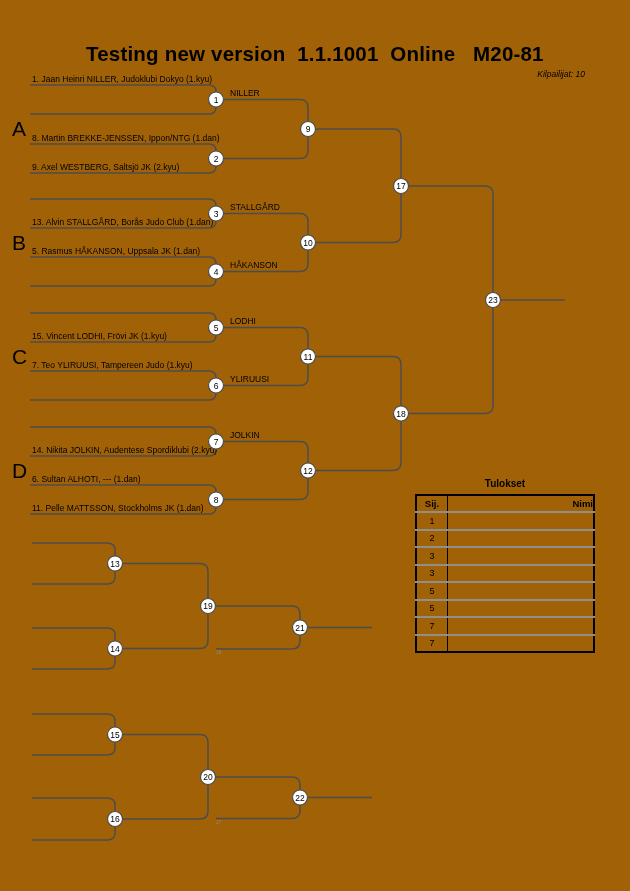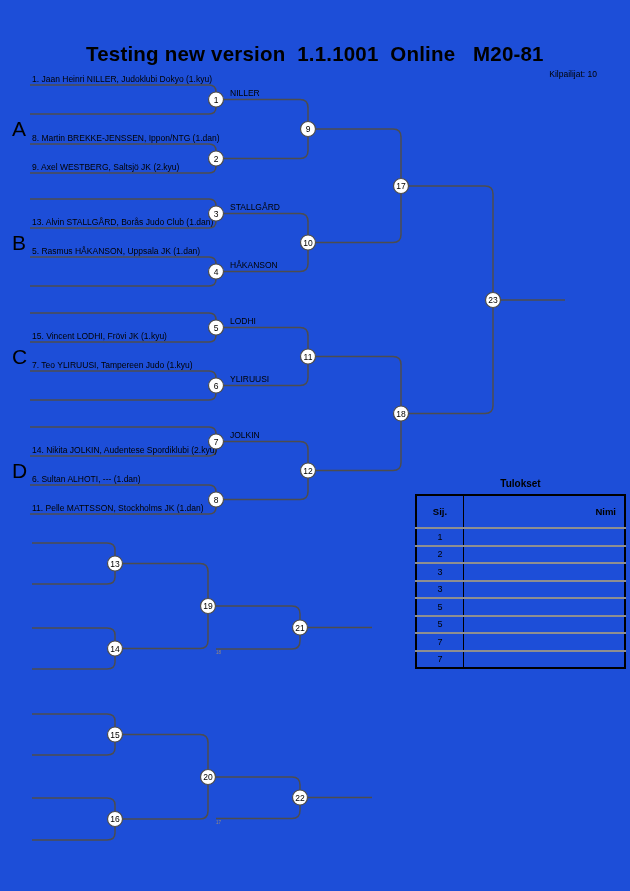--- a/index.html
+++ b/index.html
@@ -1,32 +1,32 @@
 <!DOCTYPE html>
 <html><head>
 <meta charset="utf-8">
 <style>
   html,body{margin:0;padding:0;background:#fff;}
-  .page{position:relative;width:630px;height:891px;background:#1d4ed8;overflow:hidden;
+  .page{position:relative;width:630px;height:891px;background:#a16207;overflow:hidden;
         font-family:"Liberation Sans",sans-serif;color:#000;}
   .page svg{position:absolute;left:0;top:0;}
   .bl{fill:none;stroke:#4d4d4d;stroke-width:1.5;}
   .mc{fill:#fff;stroke:#4d4d4d;stroke-width:1.2;}
   .mn{font-size:8.5px;text-anchor:middle;fill:#000;}
   .pl{font-size:8.5px;fill:#000;}
   .wl{font-size:8.5px;fill:#000;}
   .sl{font-size:21px;fill:#000;}
   .fl{font-size:4.5px;fill:#9a8b78;}
   .title{position:absolute;left:86px;top:42px;font-size:20.5px;font-weight:bold;
          white-space:pre;letter-spacing:0.2px;}
-  .competitors{position:absolute;left:497px;top:69px;width:100px;text-align:right;font-size:8.5px;}
-  .results{position:absolute;left:415px;top:478px;width:211px;}
+  .competitors{position:absolute;left:485px;top:69px;width:100px;text-align:right;font-size:8.5px;font-style:italic;}
+  .results{position:absolute;left:415px;top:478px;width:180px;}
   .results-title{text-align:center;font-weight:bold;font-size:10px;margin:0 0 5px 0;}
   .results table{width:100%;border-collapse:collapse;border:2px solid #000;table-layout:fixed;}
-  .results th{font-size:9.5px;font-weight:bold;height:15px;padding:8px;}
+  .results th{font-size:9.5px;font-weight:bold;height:15px;padding:0;}
   .results td{font-size:9px;height:15.5px;padding:0;}
   .results tr.datarow{border-top:2px solid #8f8f8f;}
   .results .sij{width:30px;border-right:1px solid #000;text-align:center;}
   .results th.nimi{text-align:right;}
 </style>
 </head>
 <body>
 
 <div class="page">
 

